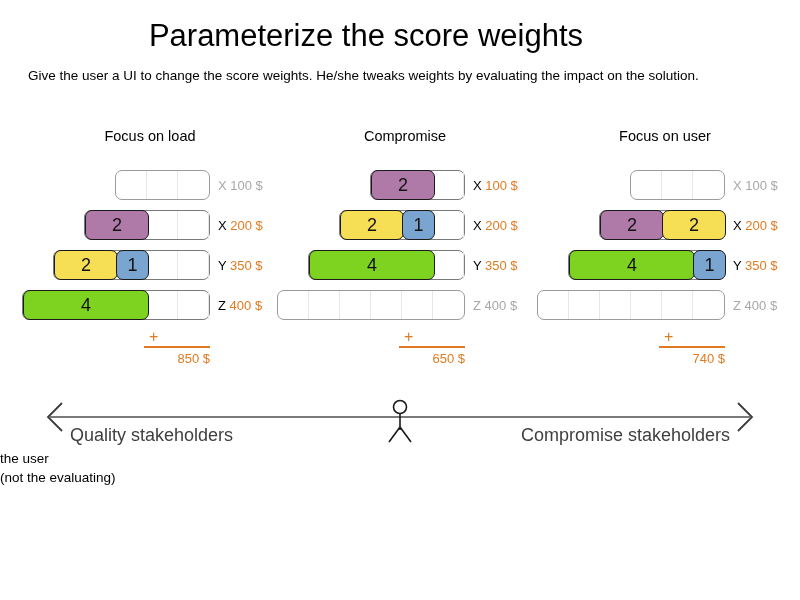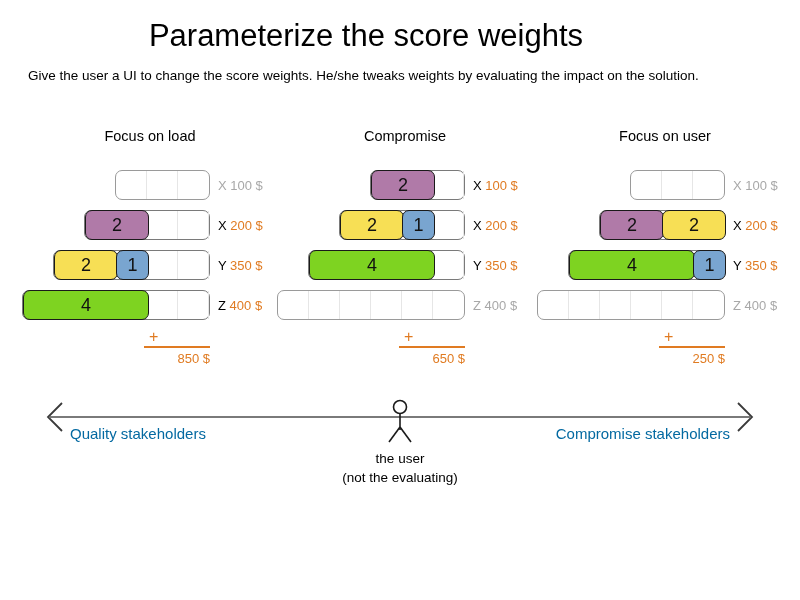--- a/index.html
+++ b/index.html
@@ -84,26 +84,26 @@
     height:2px;background:#e07b22;width:66px;margin-top:2px;
   }
   .sum-total{
     font-size:13px;color:#e07b22;text-align:right;width:66px;margin-top:3px;
   }
 
   
   .axis{position:absolute;left:0;top:395px;width:800px;height:120px;}
   .axis svg{display:block;}
   .axis-lbl{
-    position:absolute;font-size:15px;color:#0369a1;white-space:nowrap;
+    position:absolute;font-size:18px;color:#404040;white-space:nowrap;
   }
   .axis-left{left:70px;top:30px;}
   .axis-right{right:70px;top:30px;}
   .user-lbl{
-    position:absolute;left:0;width:800px;text-align:center;
+    position:absolute;left:0;width:800px;
     font-size:13.5px;color:#000;
   }
   .user-1{top:56px;}
   .user-2{top:75px;}
 </style>
 </head>
 <body>
 
 <div class="slide">
 
@@ -286,21 +286,21 @@
                 <div class="cell"></div>
               </div>
             </div>
             <div class="rlabel muted"><span class="ltr">Z</span> <span class="amt">400 $</span></div>
           </div>
         </div>
         <div class="sum">
           <div class="sum-inner">
             <div class="sum-plus">+</div>
             <div class="sum-rule"></div>
-            <div class="sum-total">250 $</div>
+            <div class="sum-total">740 $</div>
           </div>
         </div>
       </div>
     </div>
 
   <div class="axis">
     <svg width="800" height="120" viewBox="0 0 800 120">
       <line x1="50" y1="22" x2="750" y2="22" stroke="#7a7a7a" stroke-width="2.2"></line>
       <polyline points="62,8 48,22 62,36" fill="none" stroke="#3a3a3a" stroke-width="1.8"></polyline>
       <polyline points="738,8 752,22 738,36" fill="none" stroke="#3a3a3a" stroke-width="1.8"></polyline>

